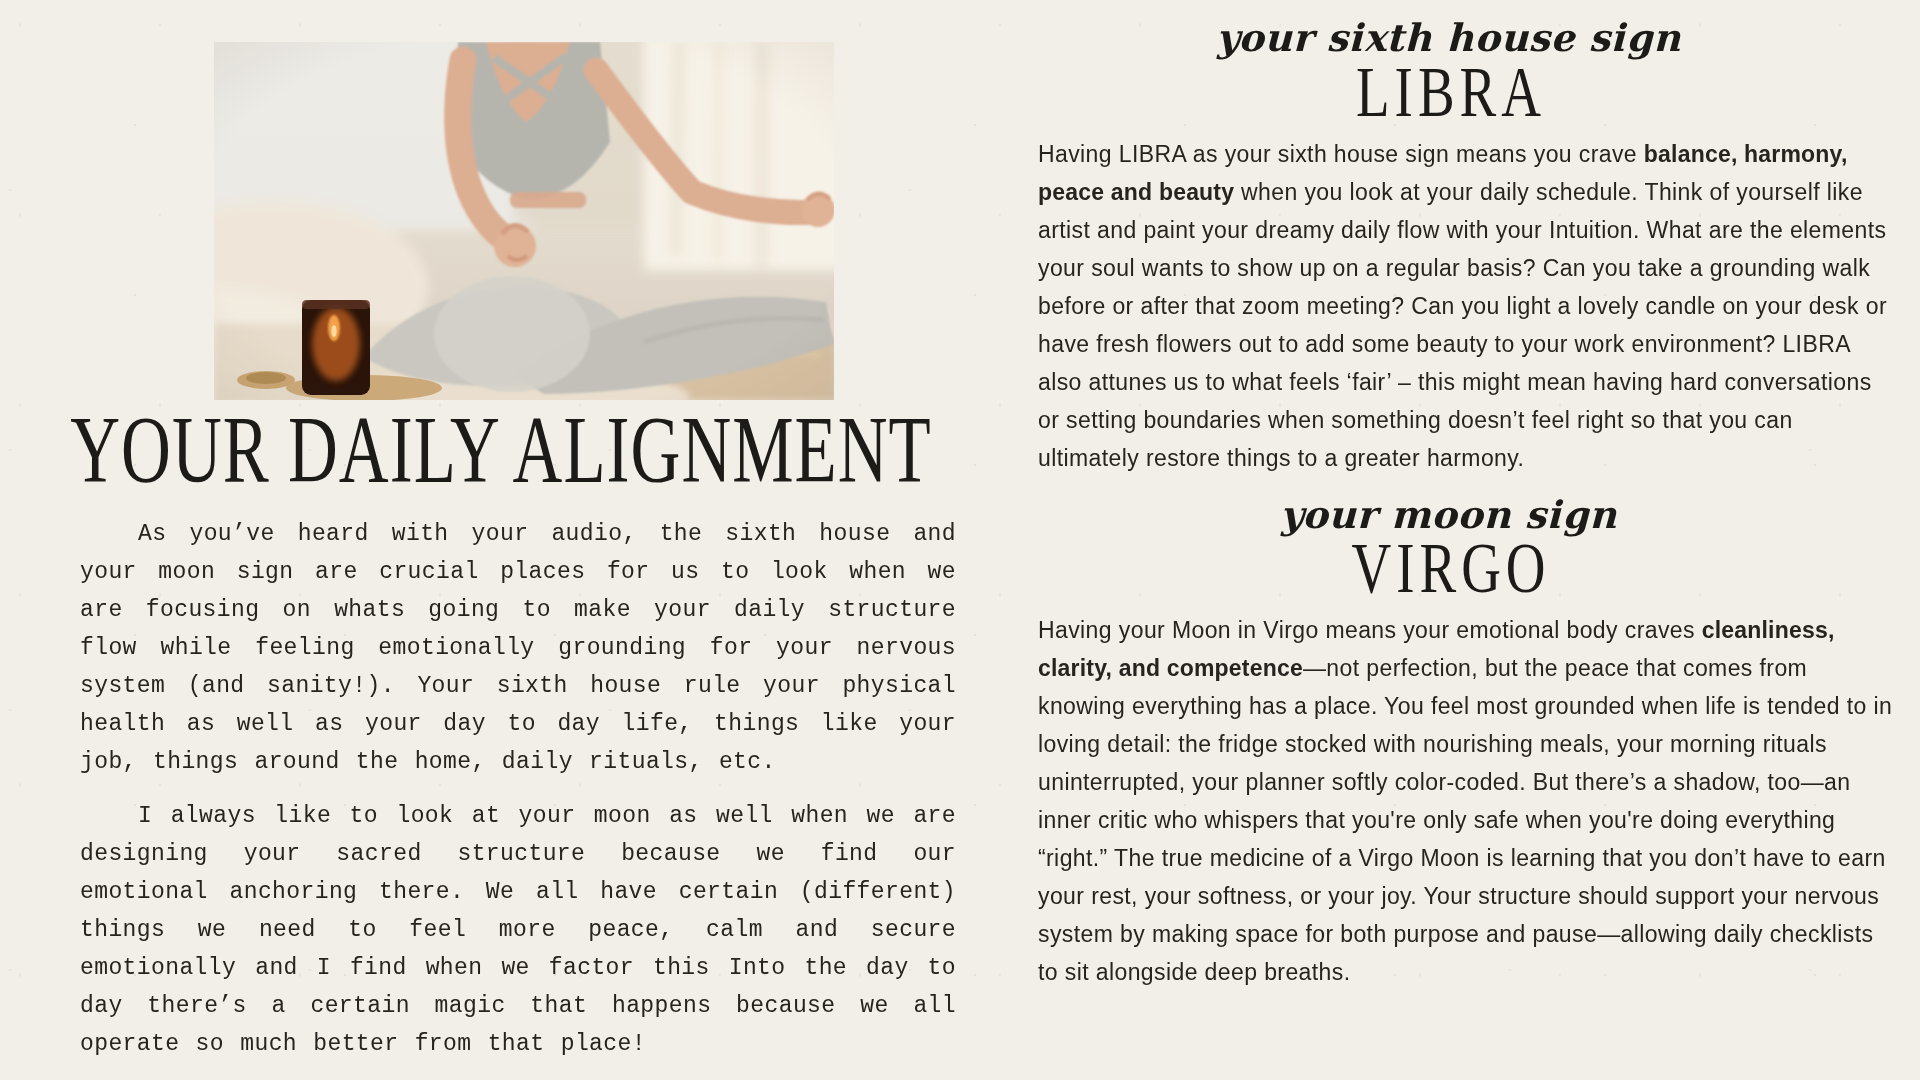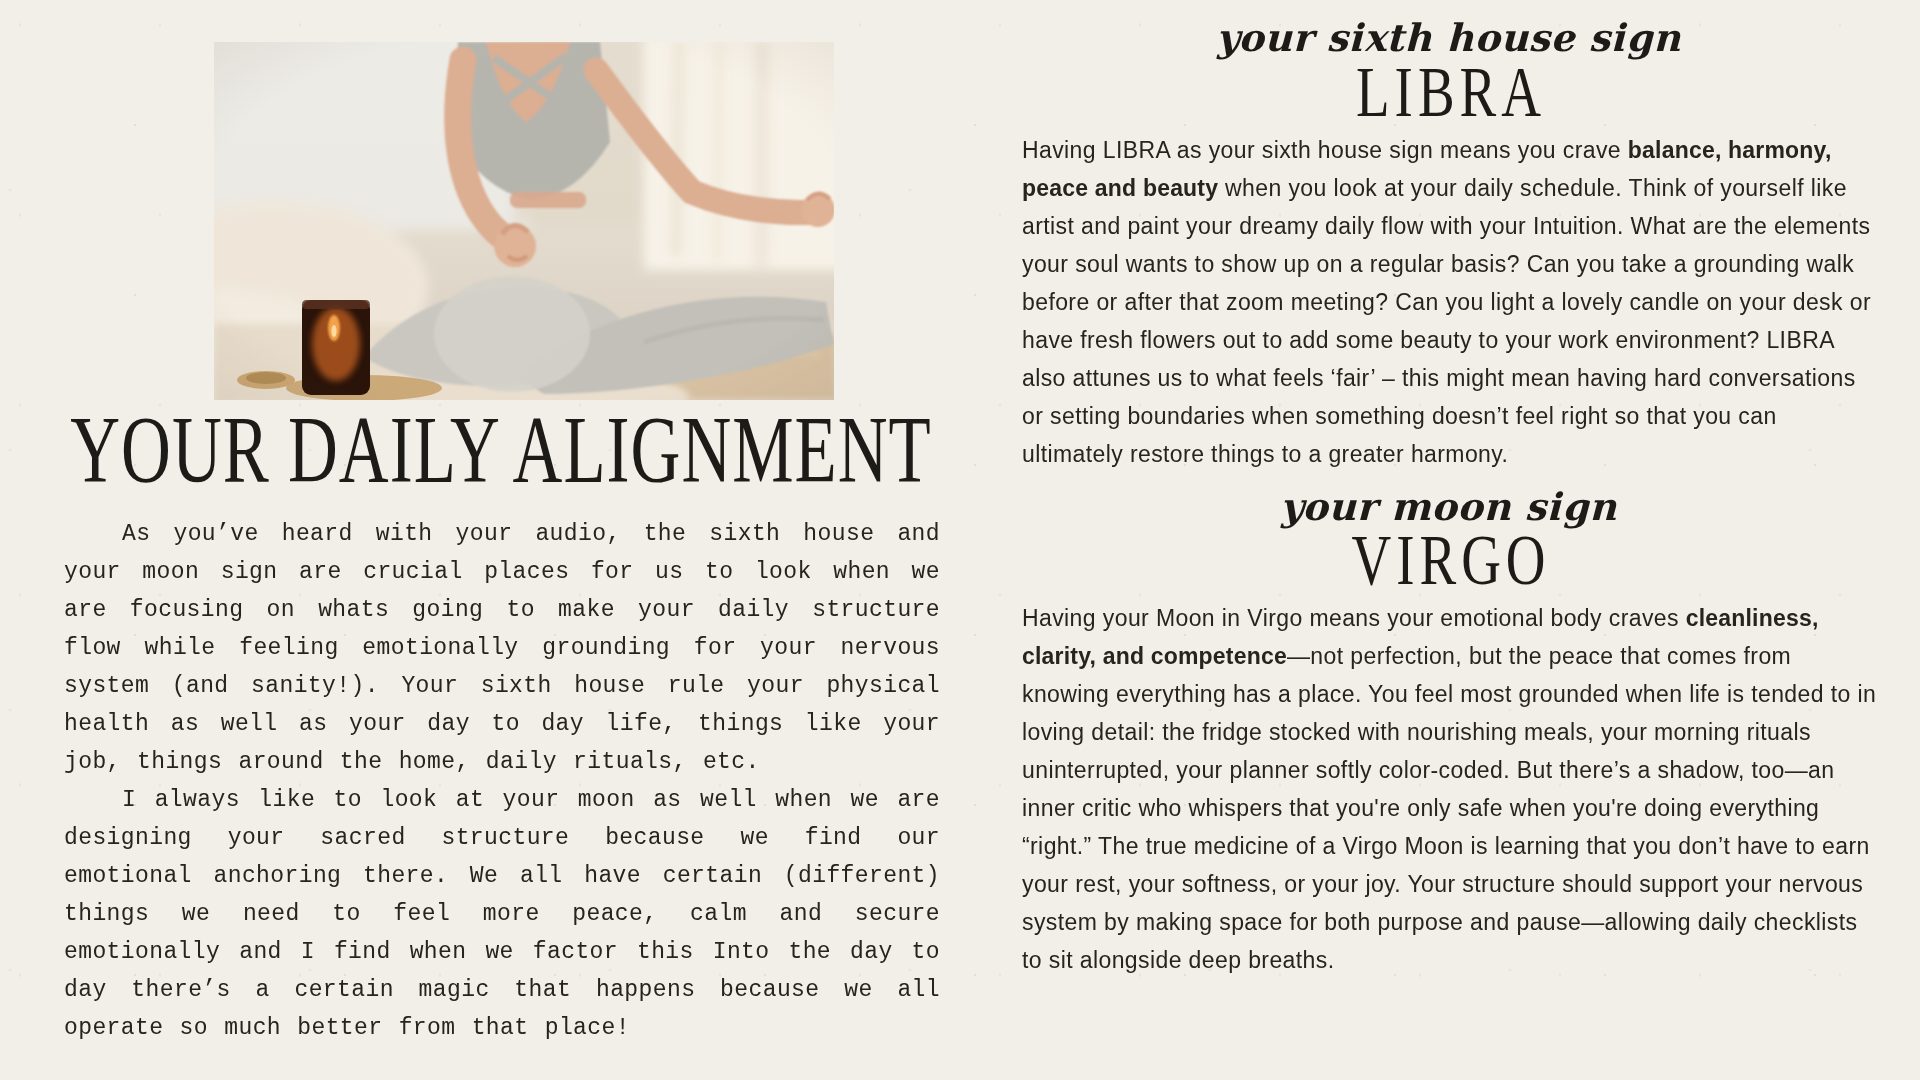--- a/index.html
+++ b/index.html
@@ -35,21 +35,21 @@
     margin: 16px 0 30px 0;
     transform: scaleY(1.38);
     transform-origin: 50% 50%;
     color: #1d1b18;
   }
   .body-text {
     font-size: 23px;
     line-height: 38px;
     letter-spacing: 0.4px;
     color: #272420;
-    margin: 0;
+    margin: 16px;
   }
   .col-left .body-text {
     width: 876px;
     text-align: justify;
     text-indent: 58px;
     word-spacing: 2px;
     font-family: Liberation Mono, monospace;
   }
   .body-text b { font-weight: 700; letter-spacing: 0.2px; }
 

